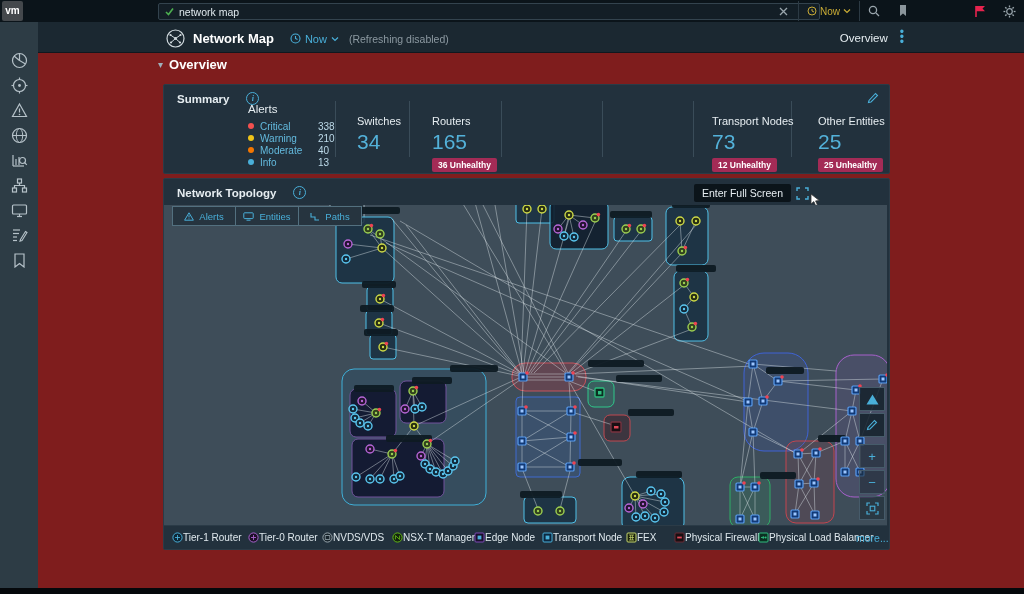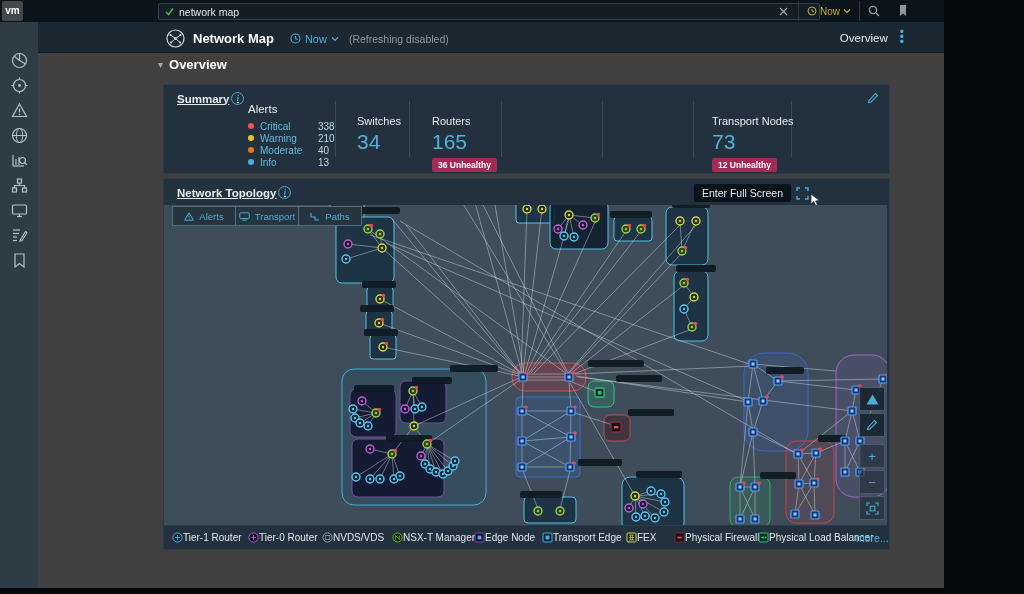--- a/index.html
+++ b/index.html
@@ -1,16 +1,16 @@
 <!DOCTYPE html>
 <html><head>
 <meta charset="utf-8">
 <style>
   html,body{margin:0;padding:0;background:#05080b;}
-  .app{position:relative;width:944px;height:594px;background:#404040;overflow:hidden;
+  .app{position:relative;width:1024px;height:594px;background:#7f1d1d;overflow:hidden;
        font-family:"Liberation Sans",sans-serif;color:#e6edf1;}
   
   .topbar{position:absolute;left:0;top:0;width:1024px;height:22px;background:#0b141a;}
   .vmlogo{position:absolute;left:2px;top:1px;width:21px;height:20px;background:#44484c;border-radius:2px;
           color:#fff;font-size:10px;font-weight:bold;text-align:center;line-height:20px;}
   .gsearch{position:absolute;left:158px;top:3px;width:648px;height:15px;background:#131e26;
            border:1px solid #33434e;border-radius:2px;display:flex;align-items:center;padding:0 6px;gap:5px;}
   .gsearch span{font-size:10.5px;color:#dfe8ed;}
   .tb-right{position:absolute;right:0;top:0;height:22px;display:flex;align-items:center;}
   .tb-seg{height:20px;display:flex;align-items:center;padding:0 8px;border-left:1px solid #2c3a44;}
@@ -25,21 +25,21 @@
   .kebab{color:#49afd9;font-size:12px;letter-spacing:0;line-height:5px;}
   
   .sidebar{position:absolute;left:0;top:22px;width:38px;height:566px;background:#2d3c45;}
   .sb-item{width:38px;height:25px;display:flex;align-items:center;justify-content:center;color:#b6c2c9;}
   
   .sect-head{position:absolute;left:158px;top:57px;display:flex;align-items:center;gap:6px;}
   .sect-head b{font-size:13px;color:#fff;font-weight:600;}
   .chev{color:#9fb0ba;font-size:10px;}
   
   .panel{position:absolute;background:#22313d;border:1px solid #2b3b47;border-radius:2px;}
-  .p-title{display:flex;align-items:center;gap:2px;font-size:11.5px;font-weight:600;color:#e6edf1;text-decoration:underline;}
+  .p-title{display:flex;align-items:center;gap:17px;font-size:11.5px;font-weight:600;color:#e6edf1;}
   .info-i{width:11px;height:11px;border:1px solid #49afd9;border-radius:50%;color:#49afd9;font-size:8px;
           line-height:11px;text-align:center;font-style:italic;font-family:"Liberation Serif",serif;}
   
   .summary{left:163px;top:84px;width:725px;height:88px;}
   .donut{position:absolute;left:20px;top:20px;width:56px;height:56px;border-radius:50%;}
   .donut .inner{position:absolute;inset:5px;border-radius:50%;background:#22313d;display:flex;align-items:center;justify-content:center;}
   .donut .inner span{font-size:19px;color:#53b1d9;}
   .al-col{position:absolute;left:84px;top:18px;}
   .al-col .t{font-size:11.5px;color:#e6edf1;margin-bottom:5px;}
   .al-row{display:flex;align-items:center;gap:6px;height:12px;font-size:10px;}
@@ -333,20 +333,21 @@
     <div class="vdiv" style="left:337px"></div>
     <div class="vdiv" style="left:438px"></div>
     <div class="vdiv" style="left:529px"></div>
     <div class="vdiv" style="left:627px"></div>
     <div class="stat" style="left:193px">
         <div class="lab">Switches</div>
         <div class="val">34</div>
       </div>
     <div class="stat" style="left:268px"><div class="lab">Routers</div><div class="val">165</div><span class="stat-badge">36 Unhealthy</span></div>
     <div class="stat" style="left:548px"><div class="lab">Transport Nodes</div><div class="val">73</div><span class="stat-badge">12 Unhealthy</span></div>
+    <div class="stat" style="left:654px"><div class="lab">Other Entities</div><div class="val">25</div><span class="stat-badge">25 Unhealthy</span></div>
   </div>
 
   <div class="panel topo">
     <div class="p-title topo-head">
       <span>Network Topology</span>
       <span class="info-i">i</span>
     </div>
     <div class="fs-tip">Enter Full Screen</div>
     <span class="fs-ico">
       <svg width="13" height="13" viewBox="0 0 13 13">
@@ -779,21 +780,21 @@
             </span>
           <span>Alerts</span>
         </div>
         <div class="tab">
           <span class="ico">
               <svg width="11" height="9" viewBox="0 0 11 9">
                 <rect x="0.8" y="0.8" width="9.4" height="5.8" rx="0.8" fill="none" stroke="#49afd9" stroke-width="1"></rect>
                 <line x1="3.5" y1="8.2" x2="7.5" y2="8.2" stroke="#49afd9" stroke-width="1"></line>
               </svg>
             </span>
-          <span>Transport</span>
+          <span>Entities</span>
         </div>
         <div class="tab">
           <span class="ico">
               <svg width="10" height="9" viewBox="0 0 10 9">
                 <polyline points="1,1 1,5 5,5 5,8 9,8" fill="none" stroke="#49afd9" stroke-width="1.1"></polyline>
               </svg>
             </span>
           <span>Paths</span>
         </div>
       </div>
@@ -874,21 +875,21 @@
           </span>
         <span>Edge Node</span>
       </div>
       <div class="li" style="left:378px">
         <span class="ico">
             <svg width="11" height="11" viewBox="0 0 11 11">
               <rect x="1" y="1" width="9" height="9" rx="1" fill="#0c2840" stroke="#49afd9" stroke-width="1"></rect>
               <rect x="3.6" y="3.6" width="3.8" height="3.8" fill="#49afd9"></rect>
             </svg>
           </span>
-        <span>Transport Edge</span>
+        <span>Transport Node</span>
       </div>
       <div class="li" style="left:462px">
         <span class="ico">
             <svg width="11" height="11" viewBox="0 0 11 11">
               <rect x="1" y="1" width="9" height="9" rx="1" fill="#1c230e" stroke="#c5d86d" stroke-width="1"></rect>
               <path d="M3,3 h5 M3,5.5 h5 M3,8 h5 M4.6,3 v5 M6.4,3 v5" stroke="#c5d86d" stroke-width="0.7"></path>
             </svg>
           </span>
         <span>FEX</span>
       </div>

